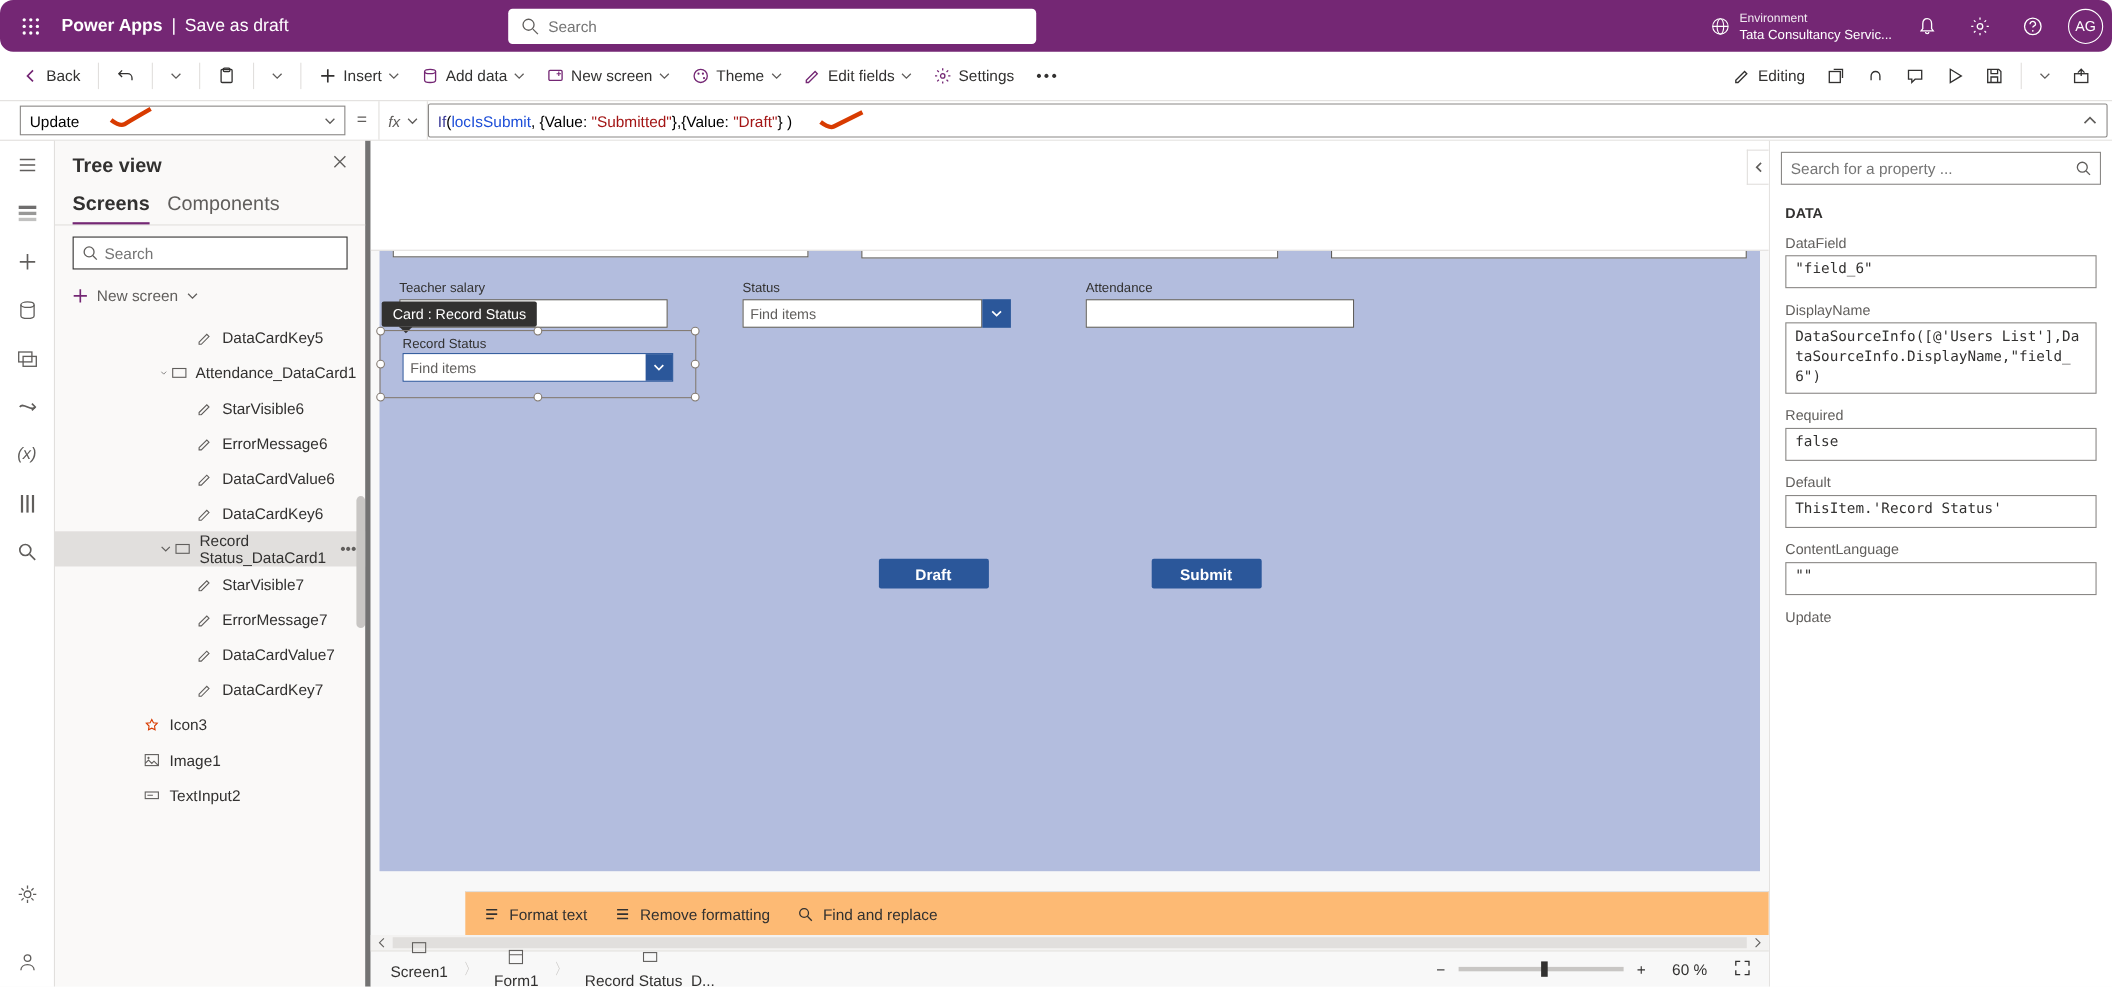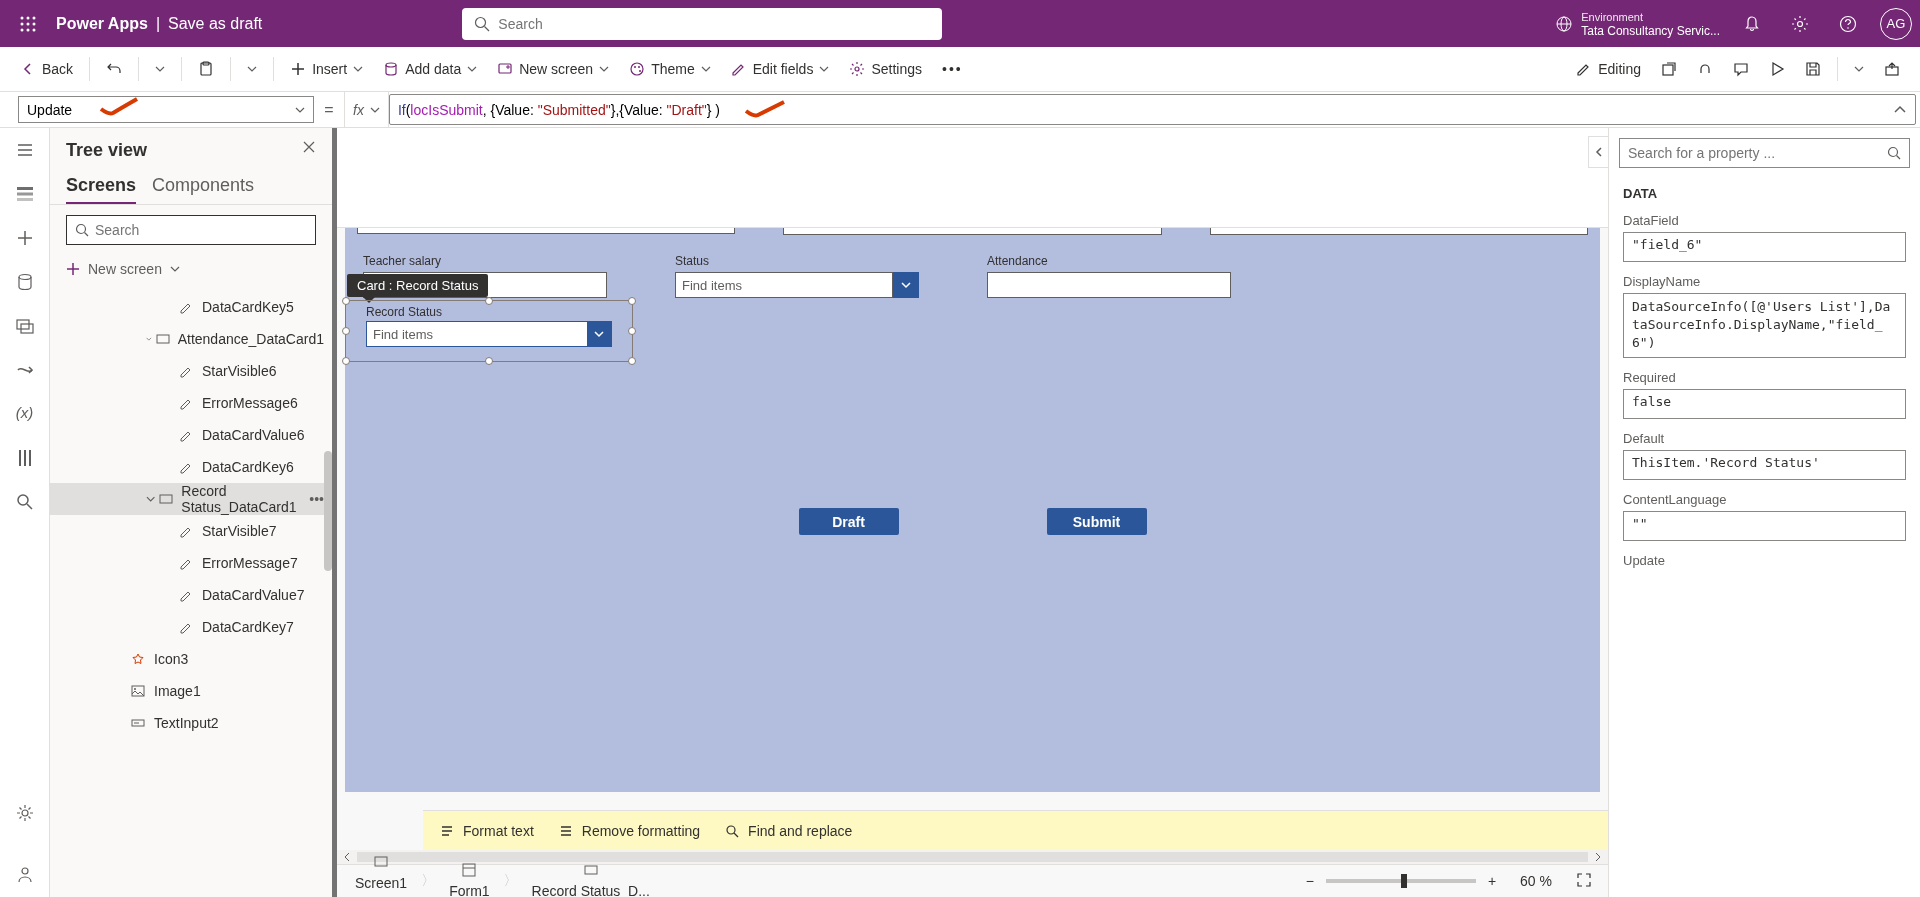--- a/index.html
+++ b/index.html
@@ -1,19 +1,19 @@
 <!DOCTYPE html>
 <html><head>
 <meta charset="utf-8">
 <style>
 * { box-sizing: border-box; margin: 0; padding: 0; font-family: "Segoe UI", sans-serif; }
 body { overflow: hidden; background: #fff; }
 
 
-.header { height: 47px; background: #742774; color: #fff; display: flex; align-items: center; padding: 0 8px; }
+.header { height: 47px; background: #742774; color: #fff; display: flex; align-items: center; padding: 0 8px; border-radius: 12px; }
 .header .waffle { width: 40px; display: flex; justify-content: center; }
 .header .waffle svg { width: 16px; height: 16px; }
 .header .app-title { font-size: 16px; font-weight: 600; margin-left: 8px; }
 .header .divider { margin: 0 8px; font-size: 16px; }
 .header .doc-title { font-size: 16px; }
 .header .search-wrap { margin-left: 200px; }
 .header .search-box { width: 480px; height: 32px; background: #fff; border-radius: 4px; display: flex; align-items: center; padding: 0 12px; }
 .header .search-box svg { width: 16px; height: 16px; color: #605e5c; }
 .header .search-box input { border: none; outline: none; margin-left: 8px; flex: 1; font-size: 14px; color: #323130; }
 .header .right { margin-left: auto; display: flex; align-items: center; gap: 16px; }
@@ -72,21 +72,21 @@
 .tree-item .ti-icon { width: 16px; height: 16px; margin-right: 8px; display: flex; align-items: center; justify-content: center; }
 .tree-item .more { margin-left: auto; color: #605e5c; }
 .tree-scrollbar { position: absolute; right: 0; top: 160px; width: 8px; height: 120px; background: #c8c6c4; border-radius: 4px; }
 
 
 .canvas-wrap { flex: 1; display: flex; flex-direction: column; position: relative; background: #f8f8f8; }
 .canvas-scroll { flex: 1; overflow: hidden; position: relative; }
 
 
 .formula-expanded { position: absolute; top: 0; left: 0; right: 0; height: 100px; background: #fff; border-bottom: 1px solid #e1dfdd; z-index: 10; }
-.formula-expanded-toolbar { position: absolute; bottom: 0; left: 86px; right: 0; height: 40px; background: #fef9c3; border-top: 1px solid #e1dfdd; display: flex; align-items: center; padding: 0 16px; gap: 24px; }
+.formula-expanded-toolbar { position: absolute; bottom: 0; left: 86px; right: 0; height: 40px; background: #fdba74; border-top: 1px solid #e1dfdd; display: flex; align-items: center; padding: 0 16px; gap: 24px; }
 .formula-expanded-toolbar .fbtn { display: flex; align-items: center; gap: 8px; font-size: 14px; color: #323130; cursor: pointer; }
 .canvas-right-toggle { position: absolute; right: 0; top: 8px; width: 20px; height: 32px; background: #fff; border: 1px solid #e1dfdd; border-right: none; display: flex; align-items: center; justify-content: center; cursor: pointer; z-index: 11; }
 
 
 .canvas { position: absolute; top: 0; left: 8px; right: 8px; height: 640px; background: #b3bdde; }
 .profile-strip { position: absolute; top: 0; left: 0; height: 38px; width: 50px; background: #2b579a; }
 .profile-avatar { position: absolute; top: 0; left: 0; width: 48px; height: 38px; background: #d0d0d0; border-radius: 50%; display: flex; align-items: center; justify-content: center; }
 .form-row-peek { position: absolute; top: 42px; left: 12px; right: 12px; display: flex; gap: 48px; }
 .form-field-peek { flex: 1; }
 .form-field-peek .lbl { font-size: 12px; color: #323130; margin-bottom: 4px; display: flex; align-items: center; gap: 4px;}
@@ -369,21 +369,21 @@
   </div>
   <div class="equals">=</div>
   <div class="fx-wrap">
     <span class="fx">fx</span>
     <svg width="10" height="10" viewBox="0 0 10 10">
         <path d="M1 3l4 4 4-4" fill="none" stroke="#605e5c" stroke-width="1.2"></path>
       </svg>
   </div>
   <div class="formula-bar">
     <span class="formula-text">
-      <span class="fn">If</span><span class="punc">(</span><span class="var" style="color:#a21caf">locIsSubmit</span><span class="punc">, {</span><span class="key">Value: </span><span class="str">"Submitted"</span><span class="punc">},{</span><span class="key">Value: </span><span class="str">"Draft"</span><span class="punc">} )</span>
+      <span class="fn">If</span><span class="punc">(</span><span class="var" style="color:#1d4ed8">locIsSubmit</span><span class="punc">, {</span><span class="key">Value: </span><span class="str">"Submitted"</span><span class="punc">},{</span><span class="key">Value: </span><span class="str">"Draft"</span><span class="punc">} )</span>
     </span>
     <svg class="checkmark2" width="42" height="22" viewBox="0 0 42 22">
         <path class="red-check" d="M2 12 Q 10 18 14 16 Q 26 10 40 3"></path>
       </svg>
     <svg class="expand" width="14" height="14" viewBox="0 0 14 14">
         <path d="M2 9l5-5 5 5" fill="none" stroke="#605e5c" stroke-width="1.5"></path>
       </svg>
   </div>
 </div>
 

